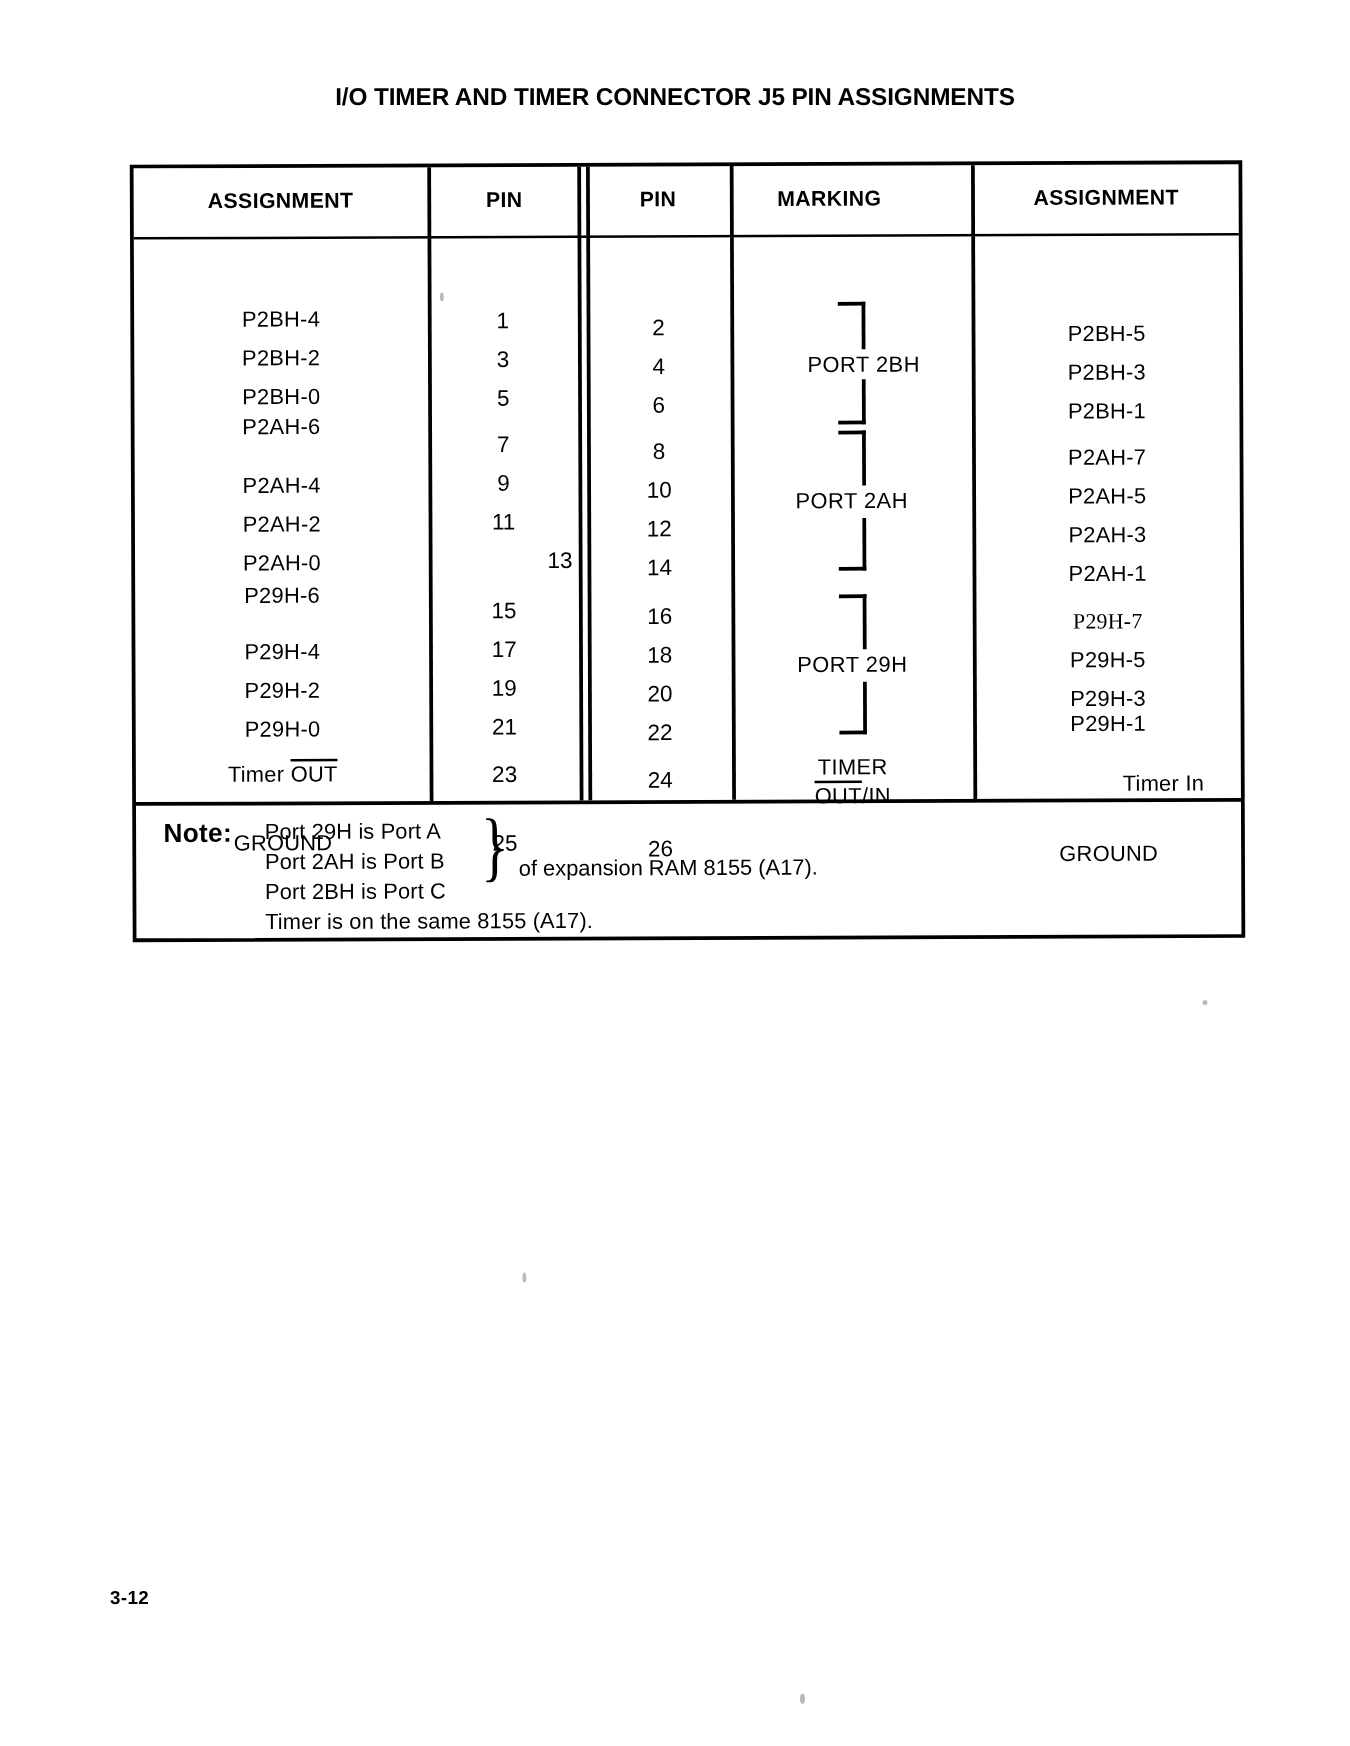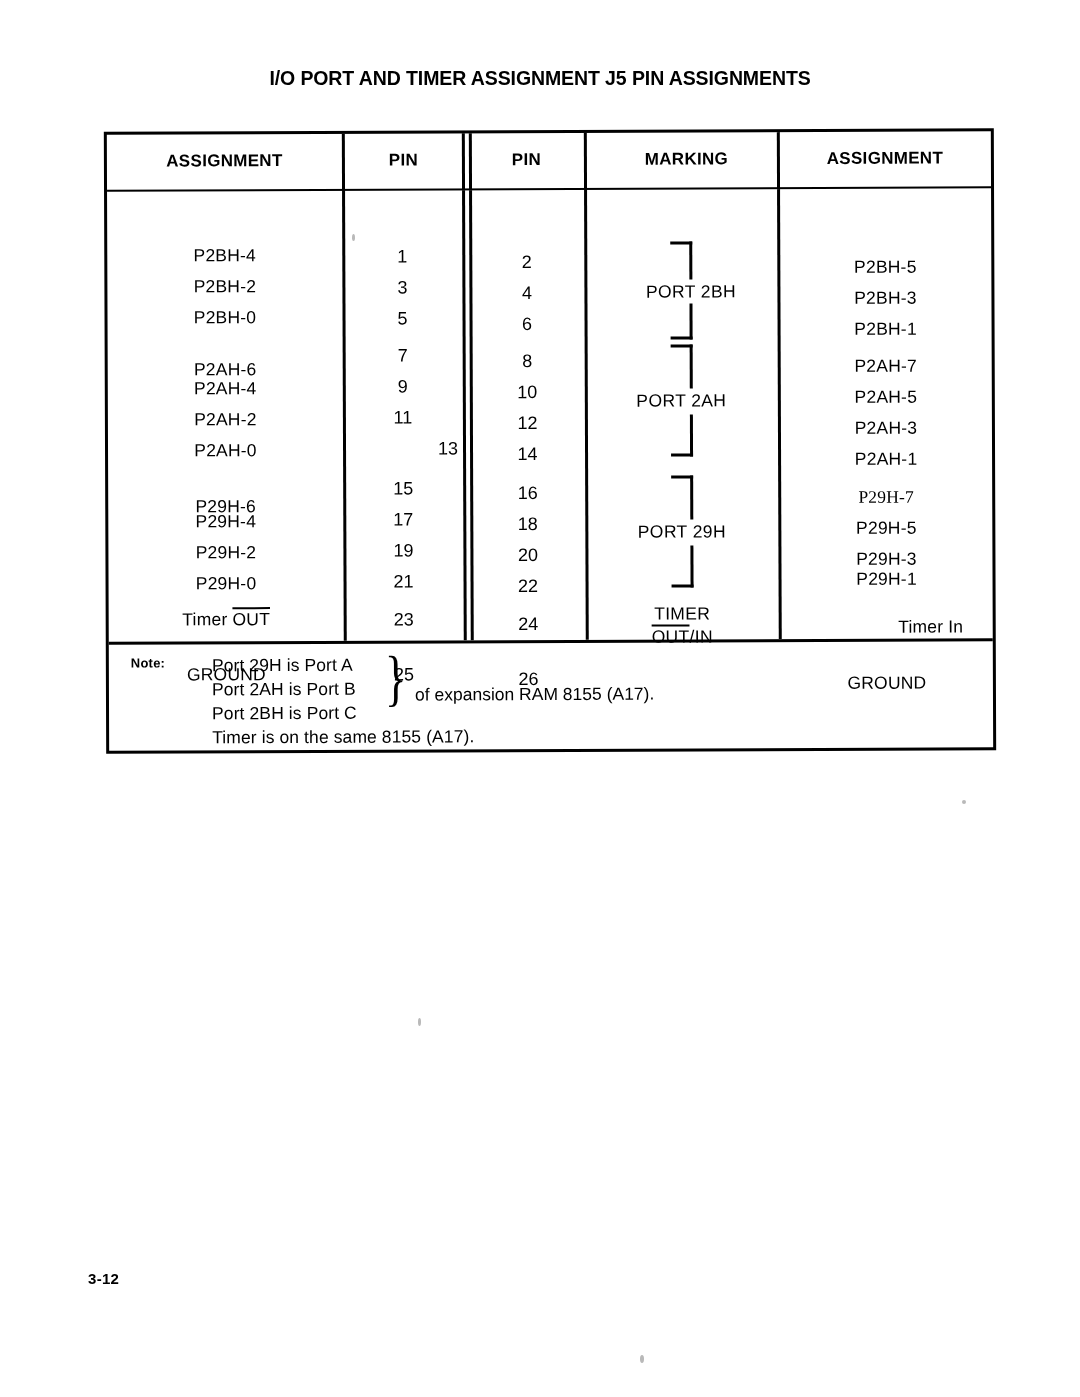--- a/index.html
+++ b/index.html
@@ -177,21 +177,21 @@
     position: absolute;
     left: 0;
     top: 509px;
     width: 100%;
     height: 110px;
   }
   #note-label {
     position: absolute;
     left: 22px;
     top: 12px;
-    font-size: 13px;
+    font-size: 21px;
     font-weight: bold;
     letter-spacing: 0.2px;
   }
   .note-line {
     position: absolute;
     font-size: 17.5px;
     letter-spacing: 0.1px;
     white-space: nowrap;
   }
   #note-brace {
@@ -226,30 +226,30 @@
   .speck {
     position: absolute;
     background: #b9b9b9;
     border-radius: 50%;
   }
 </style>
 </head>
 <body>
 
 <div id="title-block">
-  <span class="t-line2">I/O PORT AND TIMER ASSIGNMENT J5 PIN ASSIGNMENTS</span>
+  <span class="t-line2">I/O TIMER AND TIMER CONNECTOR J5 PIN ASSIGNMENTS</span>
 </div>
 
 <div id="table-frame">
 
   <div id="header-row">
     <div class="hdr-cell" style="left:0; width:235px;">ASSIGNMENT</div>
     <div class="hdr-cell" style="left:235px; width:123px;">PIN</div>
     <div class="hdr-cell" style="left:362px; width:115px;">PIN</div>
-    <div class="hdr-cell" style="left:500px; width:159px;">MARKING</div>
+    <div class="hdr-cell" style="left:477px; width:159px;">MARKING</div>
     <div class="hdr-cell" style="left:670px; width:216px;">ASSIGNMENT</div>
   </div>
 
   <div class="vrule hdr" style="left:235px;"></div>
   <div class="vrule hdr" style="left:355px;"></div>
   <div class="vrule hdr" style="left:362px;"></div>
   <div class="vrule hdr" style="left:477px;"></div>
   <div class="vrule hdr" style="left:670px;"></div>
 
   <div id="body-area">
@@ -257,25 +257,25 @@
     <div class="vrule body" style="left:235px;"></div>
     <div class="vrule body" style="left:355px;"></div>
     <div class="vrule body" style="left:362px;"></div>
     <div class="vrule body" style="left:477px;"></div>
     <div class="vrule body" style="left:670px;"></div>
 
     <div class="col col-assign-left" style="left:0; width:235px;">
       <div class="cell" style="top:54px;">P2BH-4</div>
       <div class="cell" style="top:85px;">P2BH-2</div>
       <div class="cell" style="top:116px;">P2BH-0</div>
-      <div class="cell" style="top:168px;text-align:center;">P2AH-6</div>
+      <div class="cell" style="top:140px;text-align:center;">P2AH-6</div>
       <div class="cell" style="top:187px;">P2AH-4</div>
       <div class="cell" style="top:218px;">P2AH-2</div>
       <div class="cell" style="top:249px;">P2AH-0</div>
-      <div class="cell" style="top:305px;">P29H-6</div>
+      <div class="cell" style="top:275px;">P29H-6</div>
       <div class="cell" style="top:320px;">P29H-4</div>
       <div class="cell" style="top:351px;">P29H-2</div>
       <div class="cell" style="top:382px;">P29H-0</div>
       <div class="cell" style="top:418px;"><span>Timer </span><span class="ovl">OUT</span></div>
       <div class="cell" style="top:473px;">GROUND</div>
     </div>
 
     <div class="col col-pin" style="left:235px; width:120px;">
       <div class="cell" style="top:56px;">1</div>
       <div class="cell" style="top:87px;">3</div>

